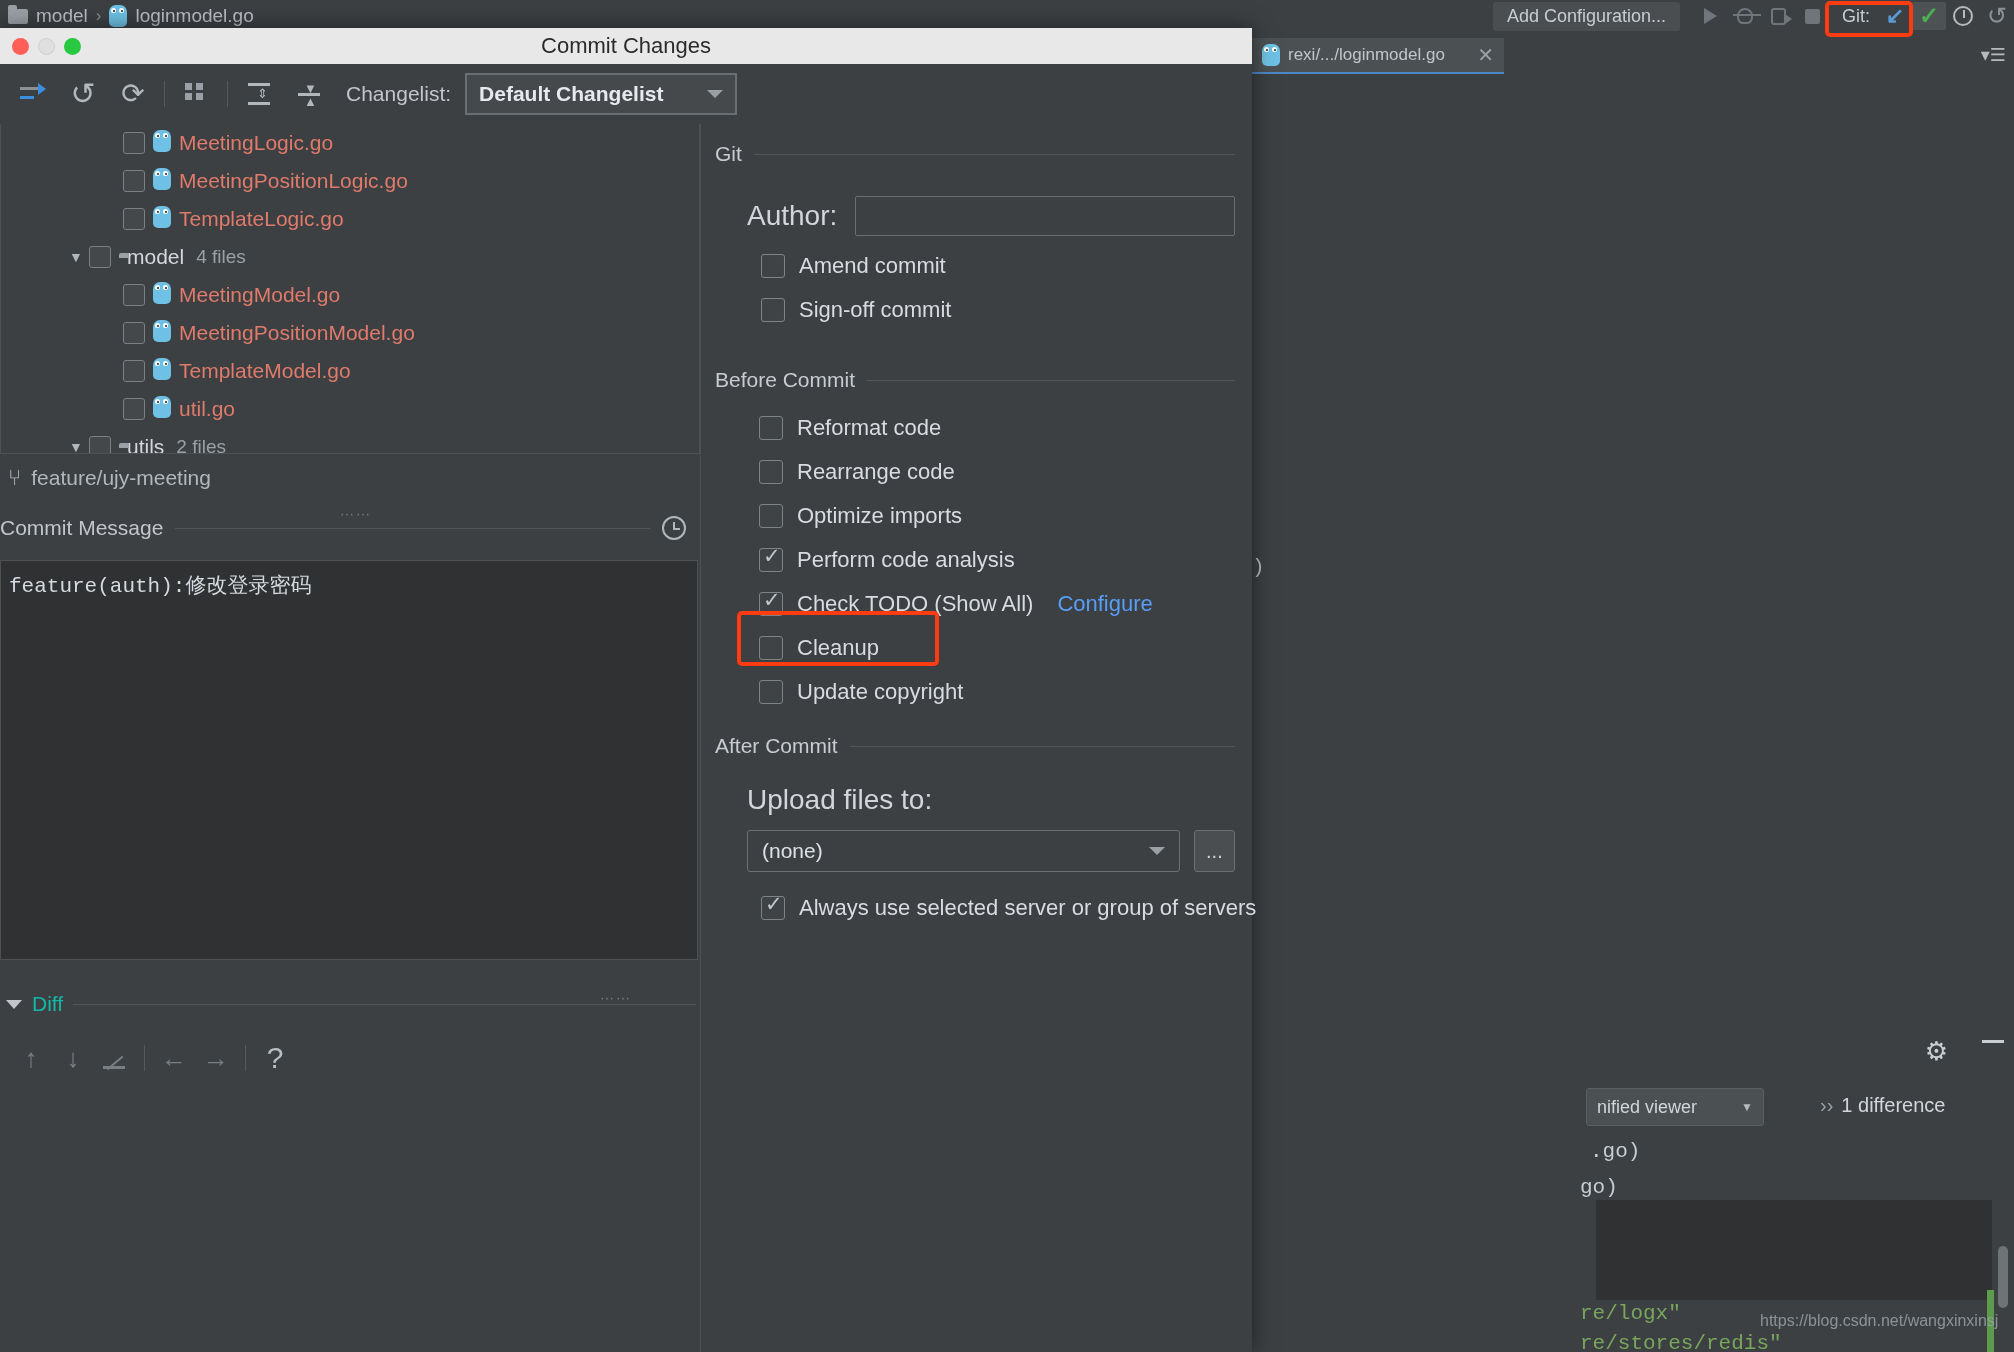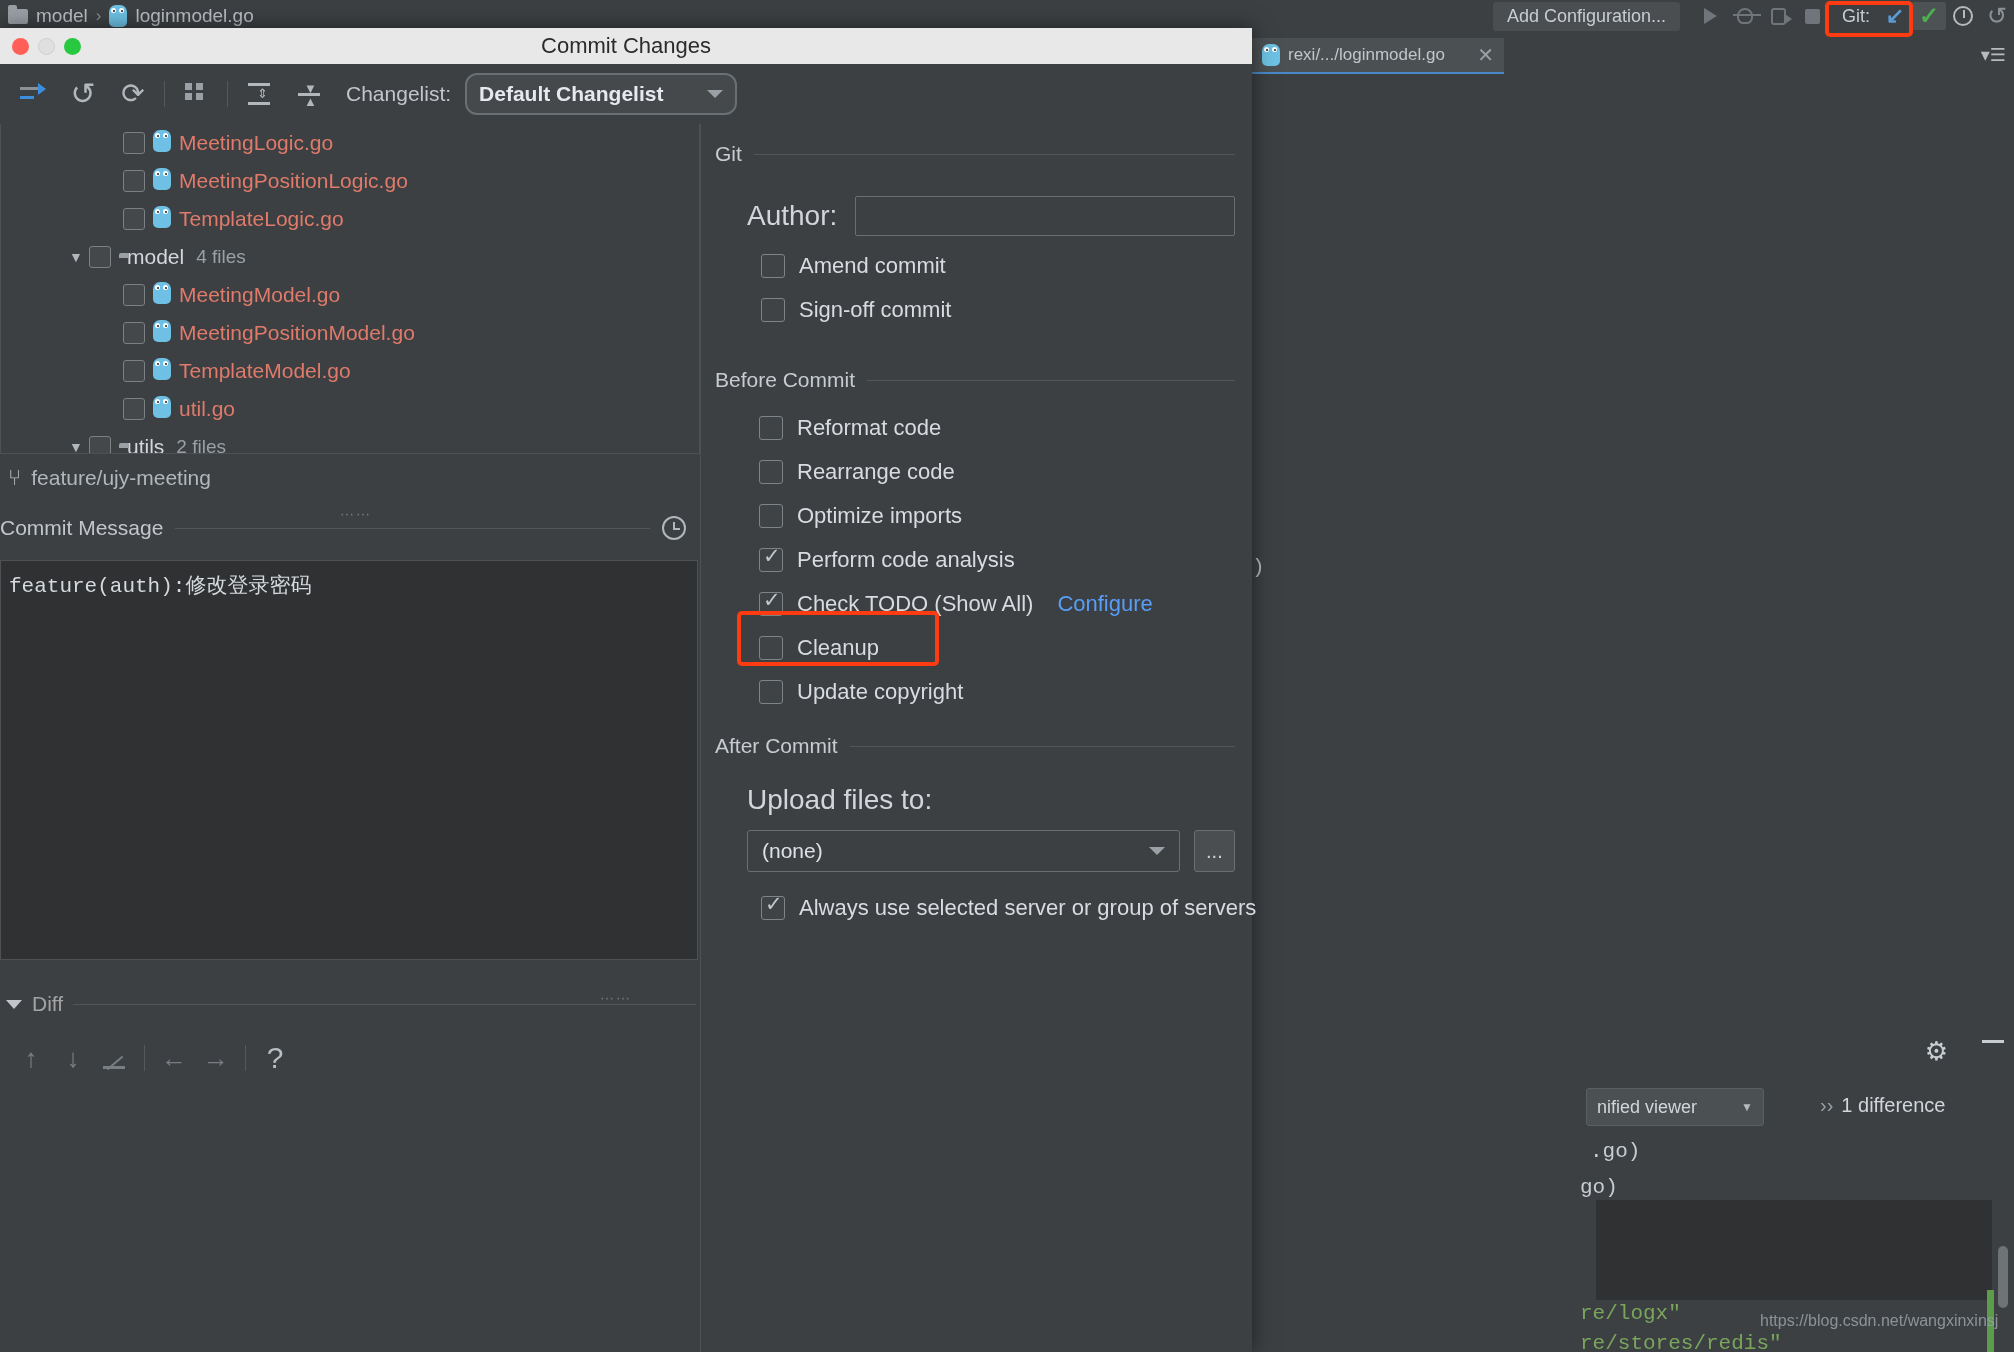--- a/index.html
+++ b/index.html
@@ -151,21 +151,21 @@
   .icon-expand { position:relative;width:22px;height:22px;}
   .icon-expand .bar{position:absolute;left:0;width:22px;height:3px;background:#b2b7bb;}
   .icon-expand .bar.t{top:0;} .icon-expand .bar.b{bottom:0;}
   .icon-expand .ar{position:absolute;left:9px;top:5px;color:#b2b7bb;font-size:13px;line-height:12px;}
   .icon-collapse { position:relative;width:22px;height:22px;}
   .icon-collapse .bar{position:absolute;left:0;top:10px;width:22px;height:3px;background:#b2b7bb;}
   .icon-collapse .ar{position:absolute;left:6px;top:-2px;color:#b2b7bb;font-size:13px;}
   .icon-collapse .ar2{position:absolute;left:6px;bottom:-4px;color:#b2b7bb;font-size:13px;}
   .cl-label { color:#c2c6cb; font-size:21px; margin-left:12px; margin-right:14px; }
   .cl-select {
-    width:272px; height:42px; background:#45494c; border:2px solid #6a6f73; border-radius:12px;
+    width:272px; height:42px; background:#45494c; border:2px solid #6a6f73; border-radius:0;
     display:flex; align-items:center; padding:0 12px; position:relative;
   }
   .cl-select .val { color:#e6eaee; font-size:21px; font-weight:bold; }
   .cl-select .caret {
     position:absolute; right:12px; width:0;height:0;
     border-left:8px solid transparent;border-right:8px solid transparent;border-top:8px solid #9aa0a6;
   }
 
   
   .dlg-body { display:flex; height:calc(100% - 96px); }
@@ -217,21 +217,21 @@
     background:#2f3133; border:1px solid #4d5154;
     padding:10px 8px;
   }
   .cm-text { color:#d6dade; font-size:21px; font-family:"Liberation Mono", monospace; }
 
   .diff-section-head {
     position:absolute; left:0; top:860px; width:700px; height:40px;
     display:flex; align-items:center; gap:10px; padding-left:6px;
   }
   .dtri { width:0;height:0;border-left:8px solid transparent;border-right:8px solid transparent;border-top:9px solid #c2c6cb; }
-  .dlabel { color:#a3a3a3; font-size:21px; }
+  .dlabel { color:#14b8a6; font-size:21px; }
   .drule { flex:1; height:1px; background:#52565a; margin-right:4px; }
   .grip2 { position:absolute; left:600px; top:866px; color:#70757a; font-size:14px; letter-spacing:2px;}
 
   .diff-toolbar {
     position:absolute; left:0; top:906px; width:700px; height:56px;
     display:flex; align-items:center; padding-left:10px; gap:0;
   }
   .dtb { width:42px; height:42px; display:flex; align-items:center; justify-content:center; color:#797e82; font-size:26px;}
   .dtb.q { color:#b9bec2; font-size:30px; }
   .dtb-sep { width:1px; height:26px; background:#55595c; margin:0 8px;}

